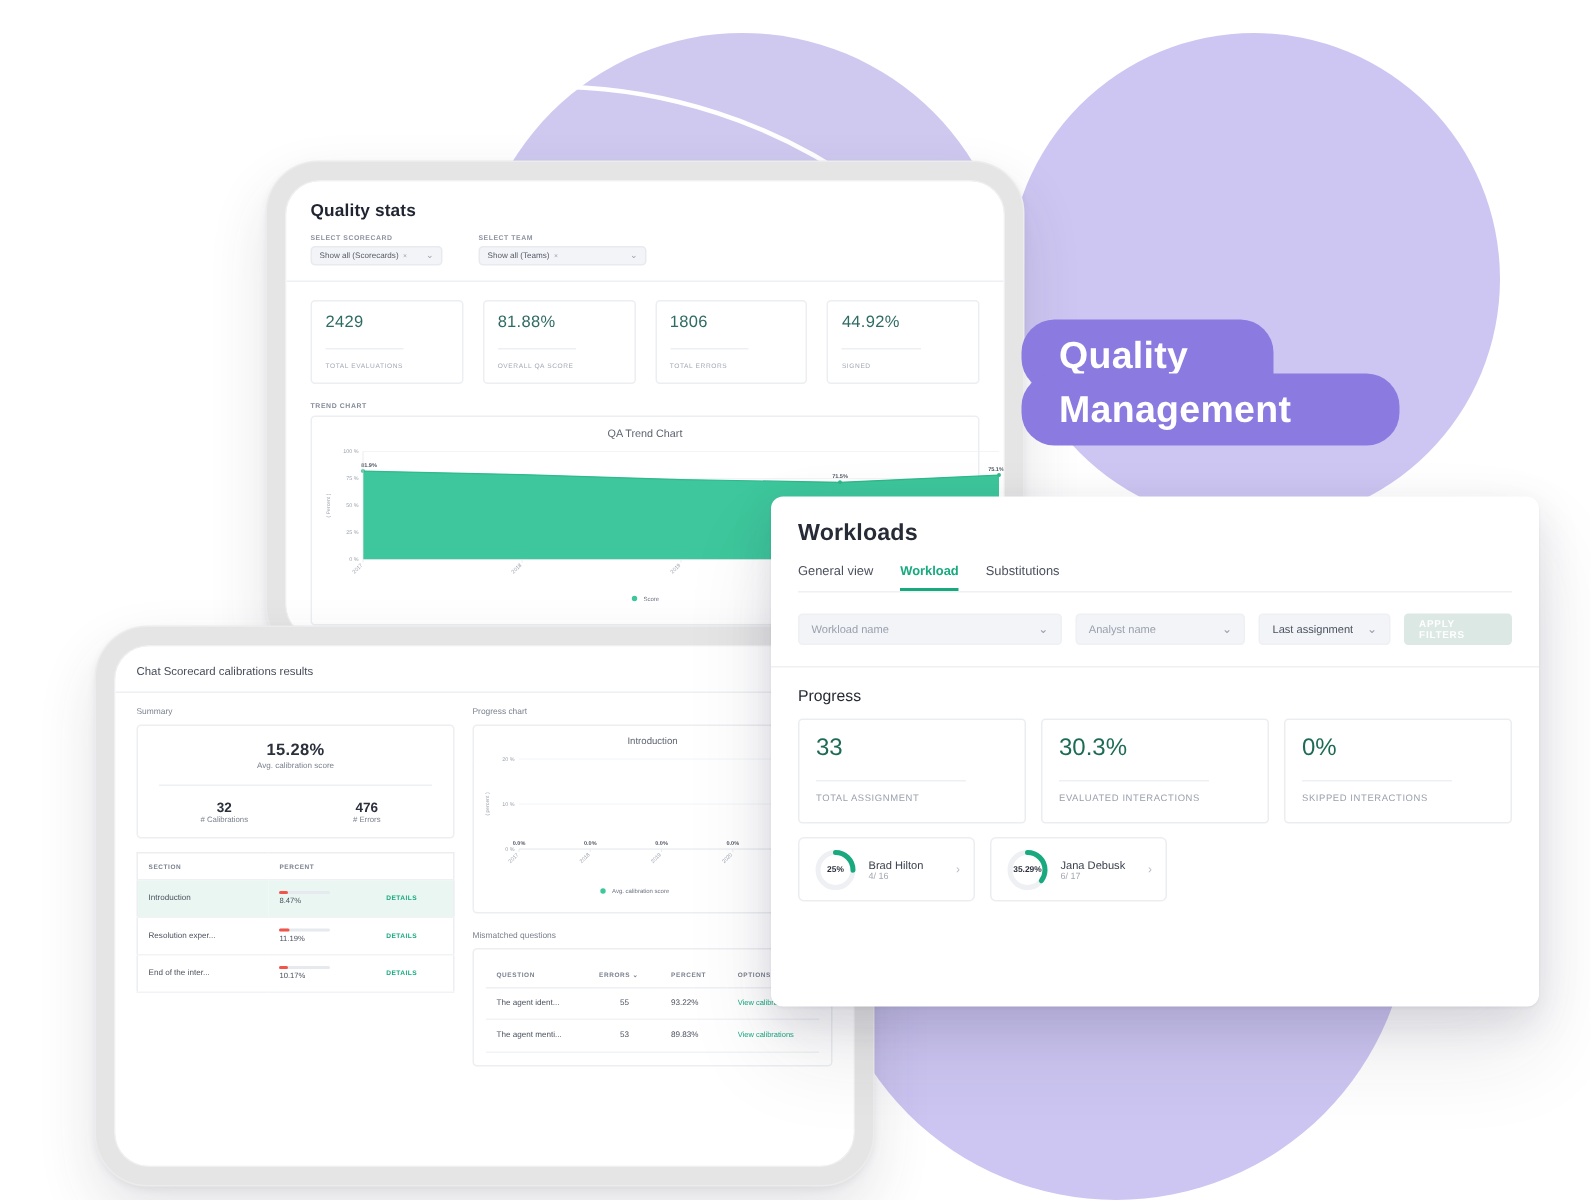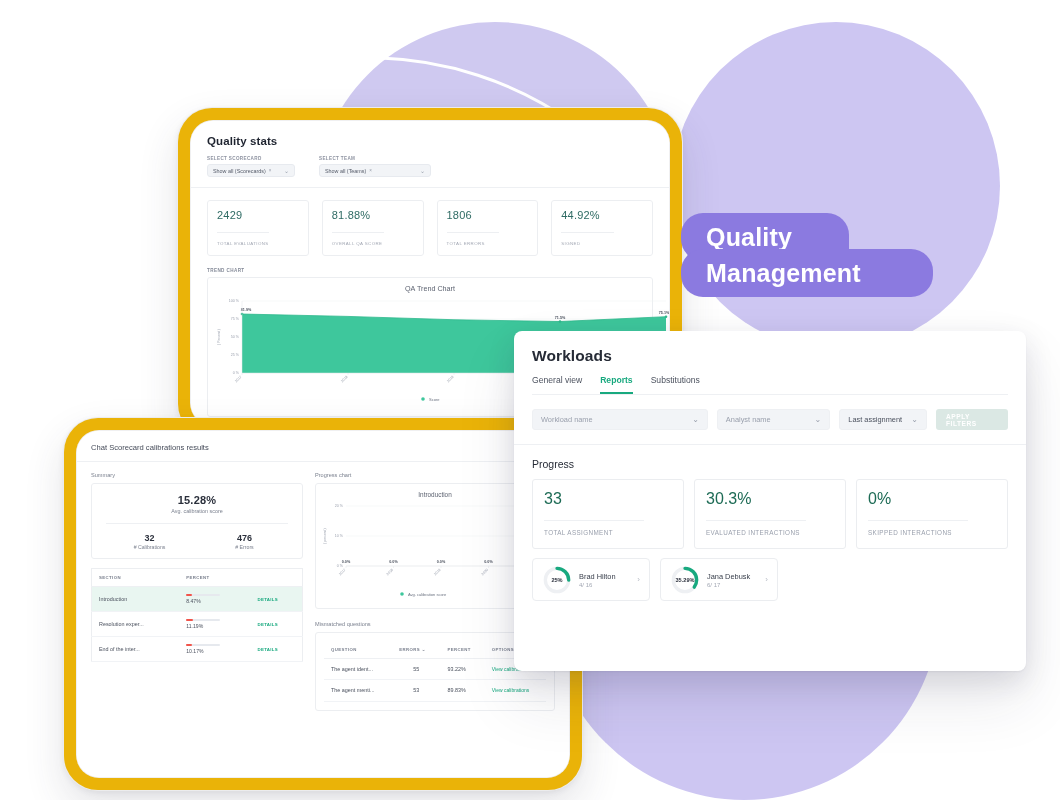--- a/index.html
+++ b/index.html
@@ -14,21 +14,21 @@
   
   .blob { position: absolute; border-radius: 50%; }
   .blob-top-left  { left: 315px; top: 22px;  width: 360px; height: 360px; background: #cfc9f0; }
   .blob-top-right { left: 672px; top: 22px;  width: 328px; height: 328px; background: #cdc6f2; }
   .blob-bottom    { left: 548px; top: 408px; width: 392px; height: 392px; background: #cdc6f2; }
   .arc-wrap { position:absolute; left:0; top:0; width:1060px; height:800px; pointer-events:none; }
 
   
   .tablet {
     position: absolute;
-    background: #eab308;
+    background: #e5e5e5;
     border-radius: 34px;
     box-shadow: 0 0 0 1px #ececed, 0 2px 6px rgba(60,60,80,.10), 0 18px 40px rgba(60,60,80,.14);
   }
   .tablet-inner {
     position: absolute; inset: 13px;
     background: #ffffff;
     border-radius: 22px;
     overflow: hidden;
     box-shadow: 0 0 0 1px #f0f0f1;
   }
@@ -407,21 +407,21 @@
     <div class="qm-l2">
       <span class="qm-t">Management</span>
     </div>
   </div>
 
   <div id="workloads">
     <div class="wl-title">Workloads</div>
 
     <div class="wl-tabs">
       <div class="wl-tab">General view</div>
-      <div class="wl-tab active">Reports</div>
+      <div class="wl-tab active">Workload</div>
       <div class="wl-tab">Substitutions</div>
     </div>
     <div class="wl-tabrule"></div>
 
     <div class="wl-filters">
       <div class="wl-sel" id="wl-sel-1">
         <span>Workload name</span>
         <span class="cv">⌄</span>
       </div>
       <div class="wl-sel" id="wl-sel-2">

